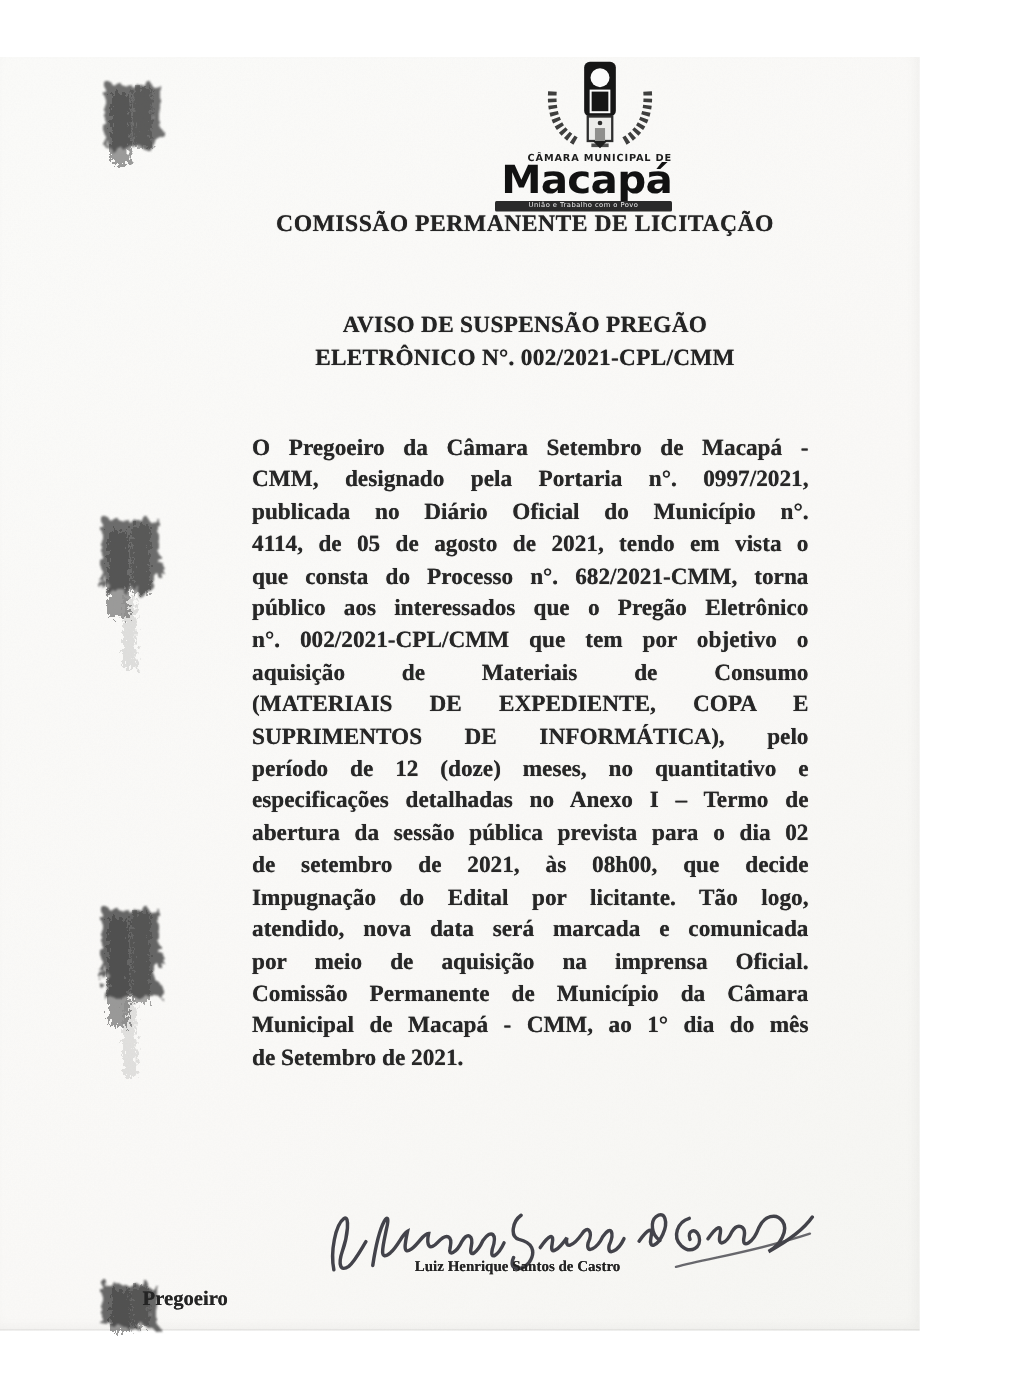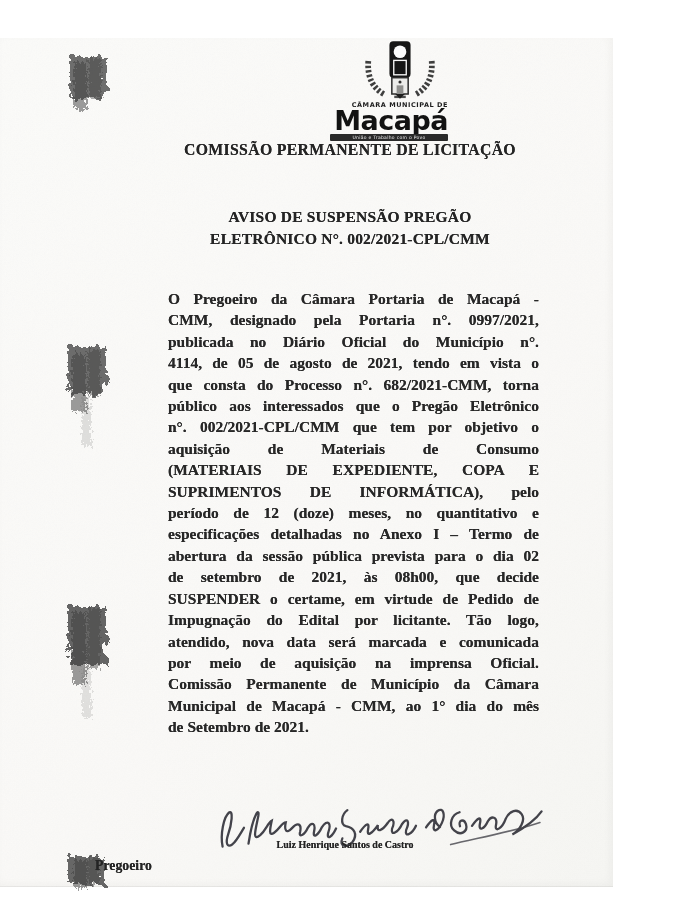--- a/index.html
+++ b/index.html
@@ -114,35 +114,34 @@
     <div class="logo-tagline">União e Trabalho com o Povo</div>
   </div>
 
   <div class="org-line">COMISSÃO PERMANENTE DE LICITAÇÃO</div>
   <div class="title-block">
     <div>AVISO DE SUSPENSÃO PREGÃO</div>
     <div>ELETRÔNICO N°. 002/2021-CPL/CMM</div>
   </div>
 
   <div class="body-text">
-      <div class="body-line">O Pregoeiro da Câmara Portaria de Macapá -</div>
+      <div class="body-line">O Pregoeiro da Câmara Setembro de Macapá -</div>
       <div class="body-line">CMM, designado pela Portaria n°. 0997/2021,</div>
       <div class="body-line">publicada no Diário Oficial do Município n°.</div>
       <div class="body-line">4114, de 05 de agosto de 2021, tendo em vista o</div>
       <div class="body-line">que consta do Processo n°. 682/2021-CMM, torna</div>
       <div class="body-line">público aos interessados que o Pregão Eletrônico</div>
       <div class="body-line">n°. 002/2021-CPL/CMM que tem por objetivo o</div>
       <div class="body-line">aquisição de Materiais de Consumo</div>
       <div class="body-line">(MATERIAIS DE EXPEDIENTE, COPA E</div>
       <div class="body-line">SUPRIMENTOS DE INFORMÁTICA), pelo</div>
       <div class="body-line">período de 12 (doze) meses, no quantitativo e</div>
       <div class="body-line">especificações detalhadas no Anexo I – Termo de</div>
       <div class="body-line">abertura da sessão pública prevista para o dia 02</div>
       <div class="body-line">de setembro de 2021, às 08h00, que decide</div>
-      <div class="body-line">SUSPENDER o certame, em virtude de Pedido de</div>
       <div class="body-line">Impugnação do Edital por licitante. Tão logo,</div>
       <div class="body-line">atendido, nova data será marcada e comunicada</div>
       <div class="body-line">por meio de aquisição na imprensa Oficial.</div>
       <div class="body-line">Comissão Permanente de Município da Câmara</div>
       <div class="body-line">Municipal de Macapá - CMM, ao 1° dia do mês</div>
       <div class="body-line">de Setembro de 2021.</div>
     </div>
 
   <svg class="sig-script" viewBox="0 0 334 64" aria-hidden="true">
     <g fill="none" stroke="#34343c" stroke-width="2.3" stroke-linecap="round" opacity="0.92">

